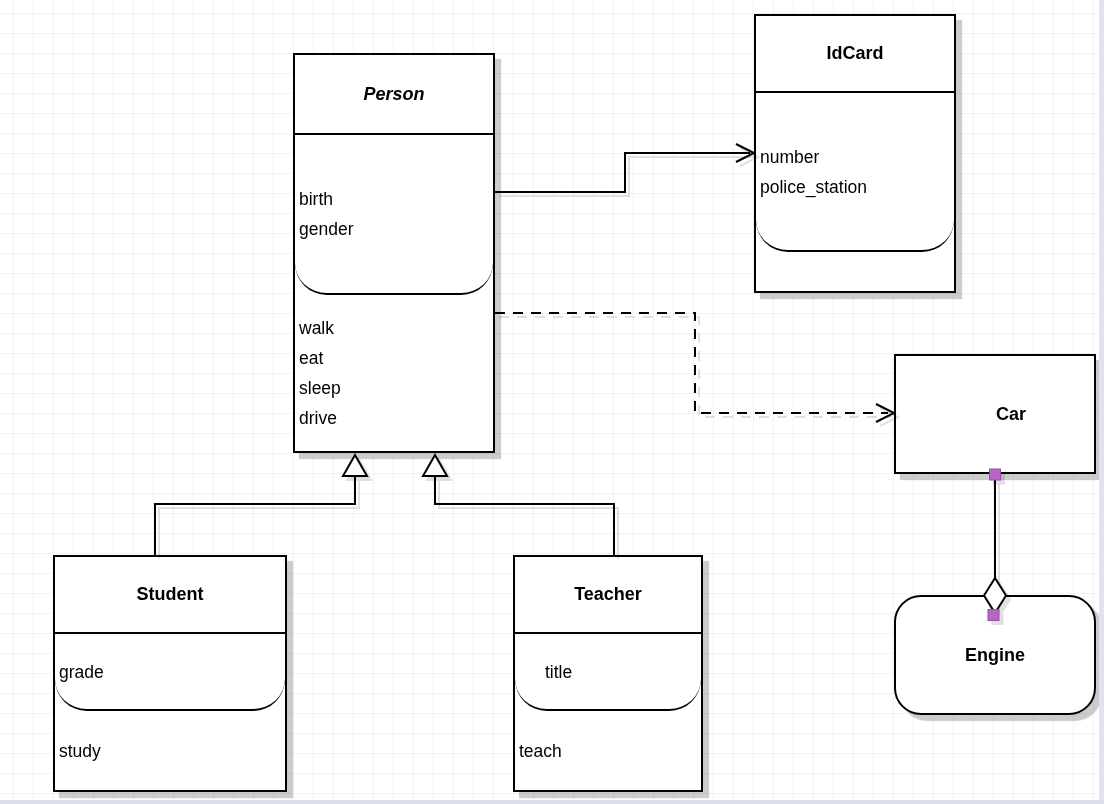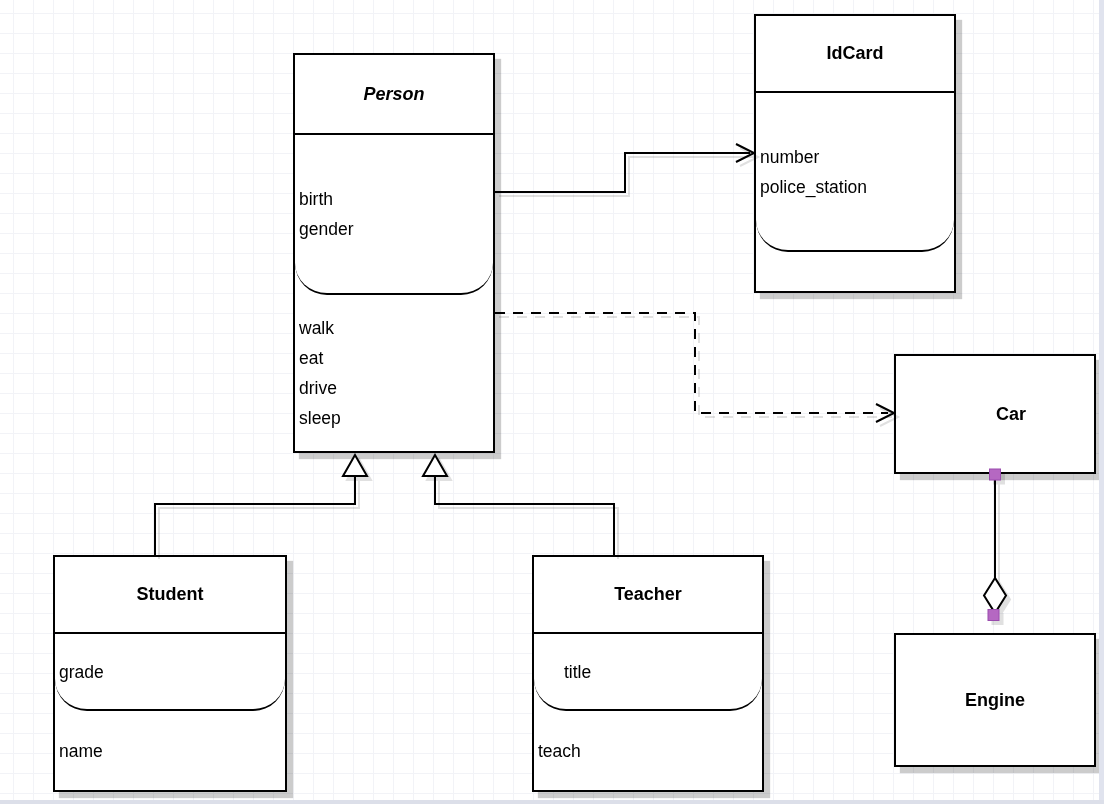--- a/index.html
+++ b/index.html
@@ -56,53 +56,53 @@
 
   <div class="uml-class" style="left:293px;top:53px;width:202px;height:400px;">
     <div class="uml-title divided" style="height:78px;font-style:italic;">Person</div>
     <div class="uml-section divided" style="height:158px;">
       <div>birth</div>
       <div>gender</div>
     </div>
     <div class="uml-section grow">
       <div>walk</div>
       <div>eat</div>
+      <div>sleep</div>
       <div>drive</div>
-      <div>sleep</div>
     </div>
   </div>
 
   <div class="uml-class" style="left:754px;top:14px;width:202px;height:279px;">
     <div class="uml-title divided" style="height:75px;">IdCard</div>
     <div class="uml-section divided" style="height:157px;">
       <div>number</div>
       <div>police_station</div>
     </div>
     <div class="uml-section grow"></div>
   </div>
 
   <div class="uml-class title-only" style="left:894px;top:354px;width:202px;height:120px;">
     <div class="uml-title" style="height:100%;margin-left:32px;">Car</div>
   </div>
 
-  <div class="uml-class title-only" style="left:894px;top:633px;width:202px;height:134px;">
+  <div class="uml-class title-only" style="left:894px;top:595px;width:202px;height:120px;border-radius:27px;">
     <div class="uml-title" style="height:100%;">Engine</div>
   </div>
 
   <div class="uml-class" style="left:53px;top:555px;width:234px;height:237px;">
     <div class="uml-title divided" style="height:75px;">Student</div>
     <div class="uml-section divided" style="height:75px;">
       <div>grade</div>
     </div>
     <div class="uml-section grow">
-      <div>name</div>
+      <div>study</div>
     </div>
   </div>
 
-  <div class="uml-class" style="left:532px;top:555px;width:232px;height:237px;">
+  <div class="uml-class" style="left:513px;top:555px;width:190px;height:237px;">
     <div class="uml-title divided" style="height:75px;">Teacher</div>
     <div class="uml-section divided" style="height:75px;padding-left:30px;">
       <div>title</div>
     </div>
     <div class="uml-section grow">
       <div>teach</div>
     </div>
   </div>
 
   <svg class="edges" width="1104" height="804" viewBox="0 0 1104 804">

